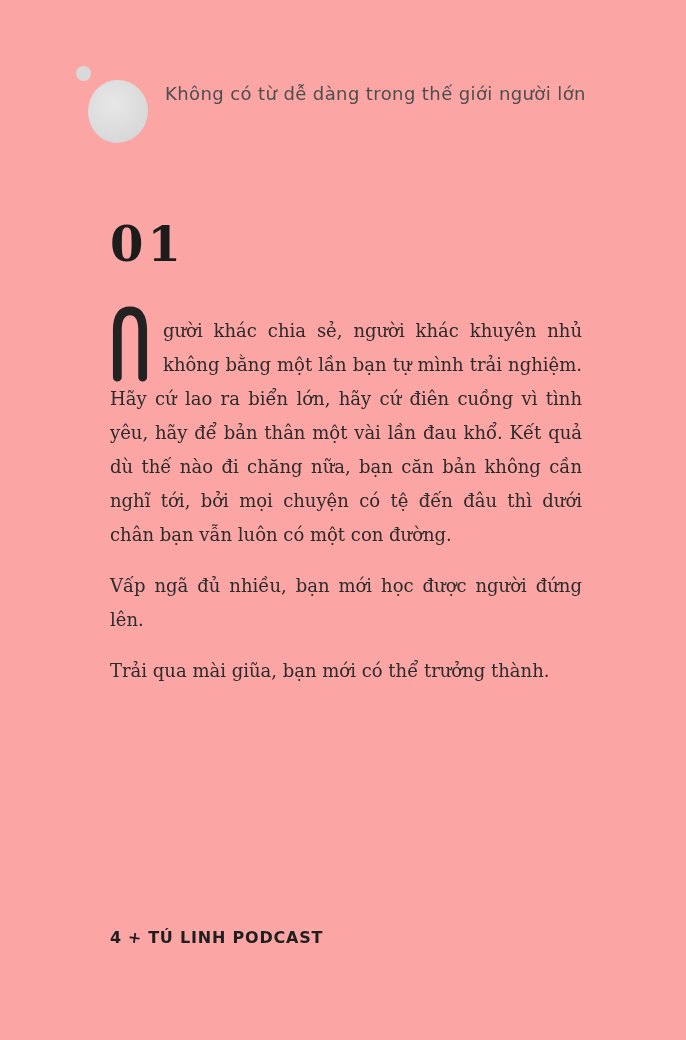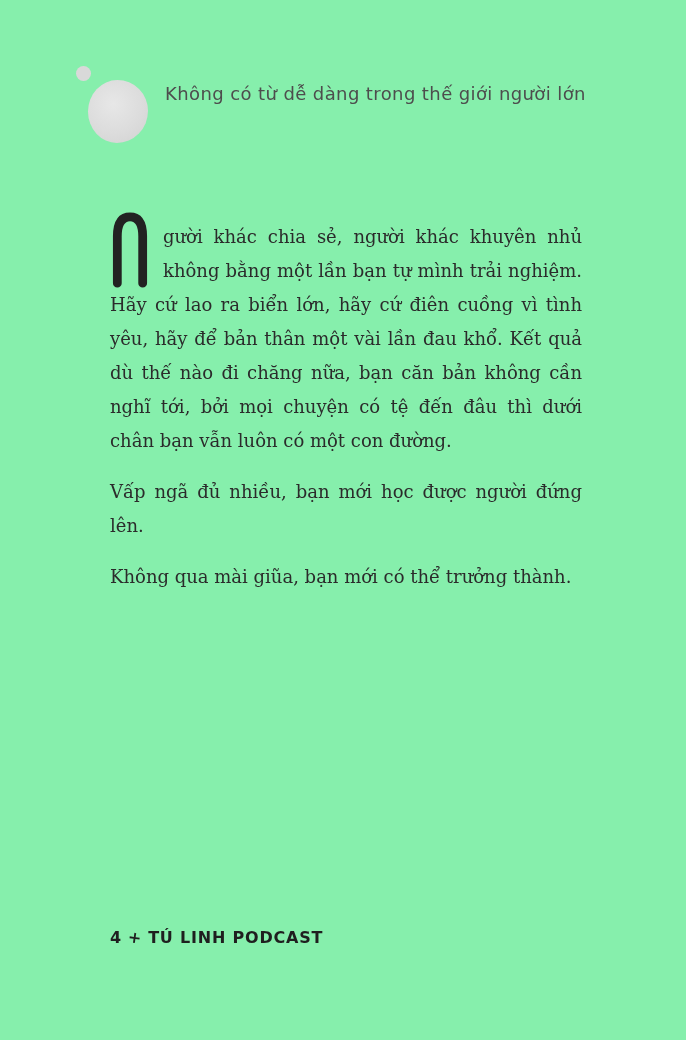--- a/index.html
+++ b/index.html
@@ -4,21 +4,21 @@
 <style>
   html, body {
     margin: 0;
     padding: 0;
     background: #ffffff;
   }
   .page {
     position: relative;
     width: 686px;
     height: 1040px;
-    background: #86efac;
+    background: #fca5a5;
     overflow: hidden;
     font-family: "DejaVu Serif", serif;
   }
 
   
   .deco-dot {
     position: absolute;
     left: 76px;
     top: 66px;
     width: 15px;
@@ -122,34 +122,35 @@
 
 <div class="page">
 
   <span class="deco-dot"></span>
   <span class="deco-blob"></span>
 
   <div class="running-header">Không có từ dễ dàng trong thế giới người lớn</div>
 
   <div class="content">
 
+    <h1 class="chapter-number">01</h1>
 
     <p class="body-par">
       <span class="drop-cap">
         <svg viewBox="0 0 40 80" aria-hidden="true">
           <path d="M 7 75 L 7 27 Q 7 7 20 7 Q 33 7 33 27 L 33 75" fill="none" stroke="#222222" stroke-width="9" stroke-linecap="round"></path>
         </svg>
         <span class="sr-only">N</span>
       </span>
       <span>gười khác chia sẻ, người khác khuyên nhủ không bằng một lần bạn tự mình trải nghiệm. Hãy cứ lao ra biển lớn, hãy cứ điên cuồng vì tình yêu, hãy để bản thân một vài lần đau khổ. Kết quả dù thế nào đi chăng nữa, bạn căn bản không cần nghĩ tới, bởi mọi chuyện có tệ đến đâu thì dưới chân bạn vẫn luôn có một con đường.</span>
     </p>
 
     <p class="body-par">Vấp ngã đủ nhiều, bạn mới học được người đứng lên.</p>
 
-    <p class="body-par">Không qua mài giũa, bạn mới có thể trưởng thành.</p>
+    <p class="body-par">Trải qua mài giũa, bạn mới có thể trưởng thành.</p>
 
   </div>
 
   <div class="page-footer">
     <span>4</span><span class="sep">+</span><span>TÚ LINH PODCAST</span>
   </div>
 
 </div>
 
 </body></html>

